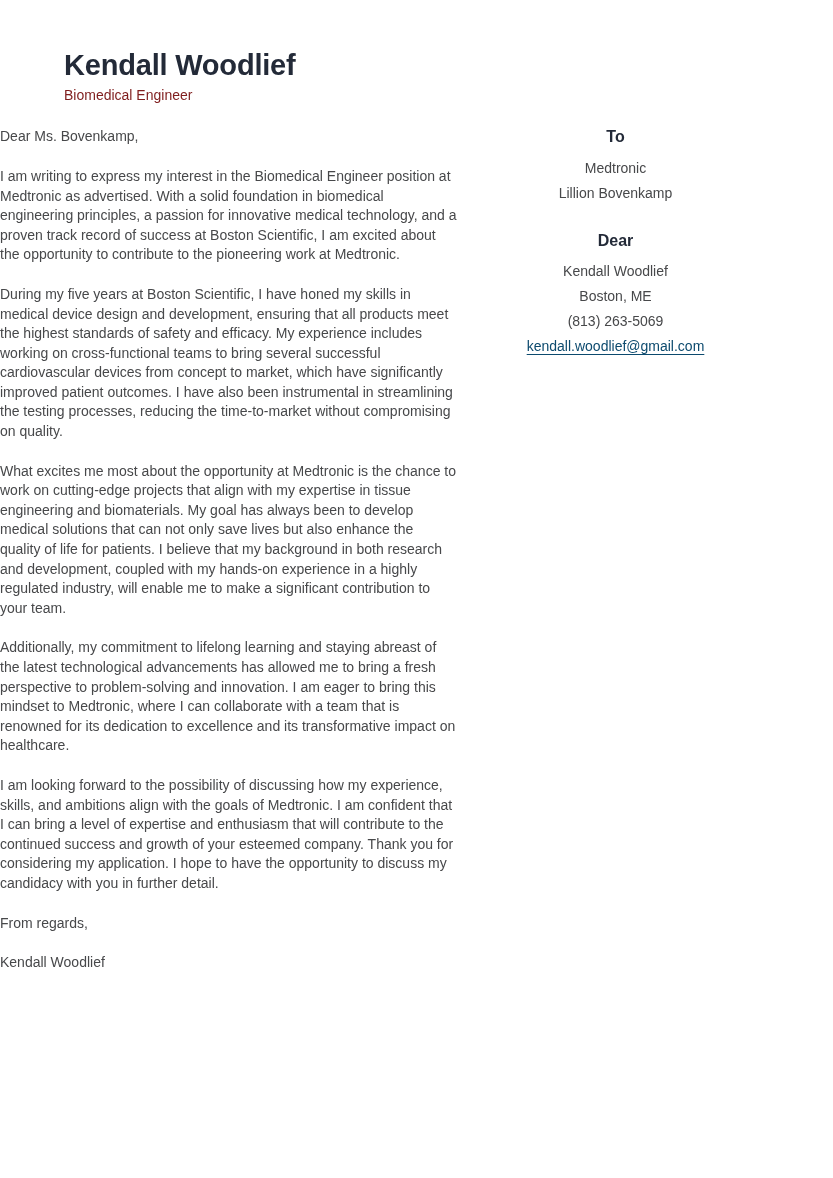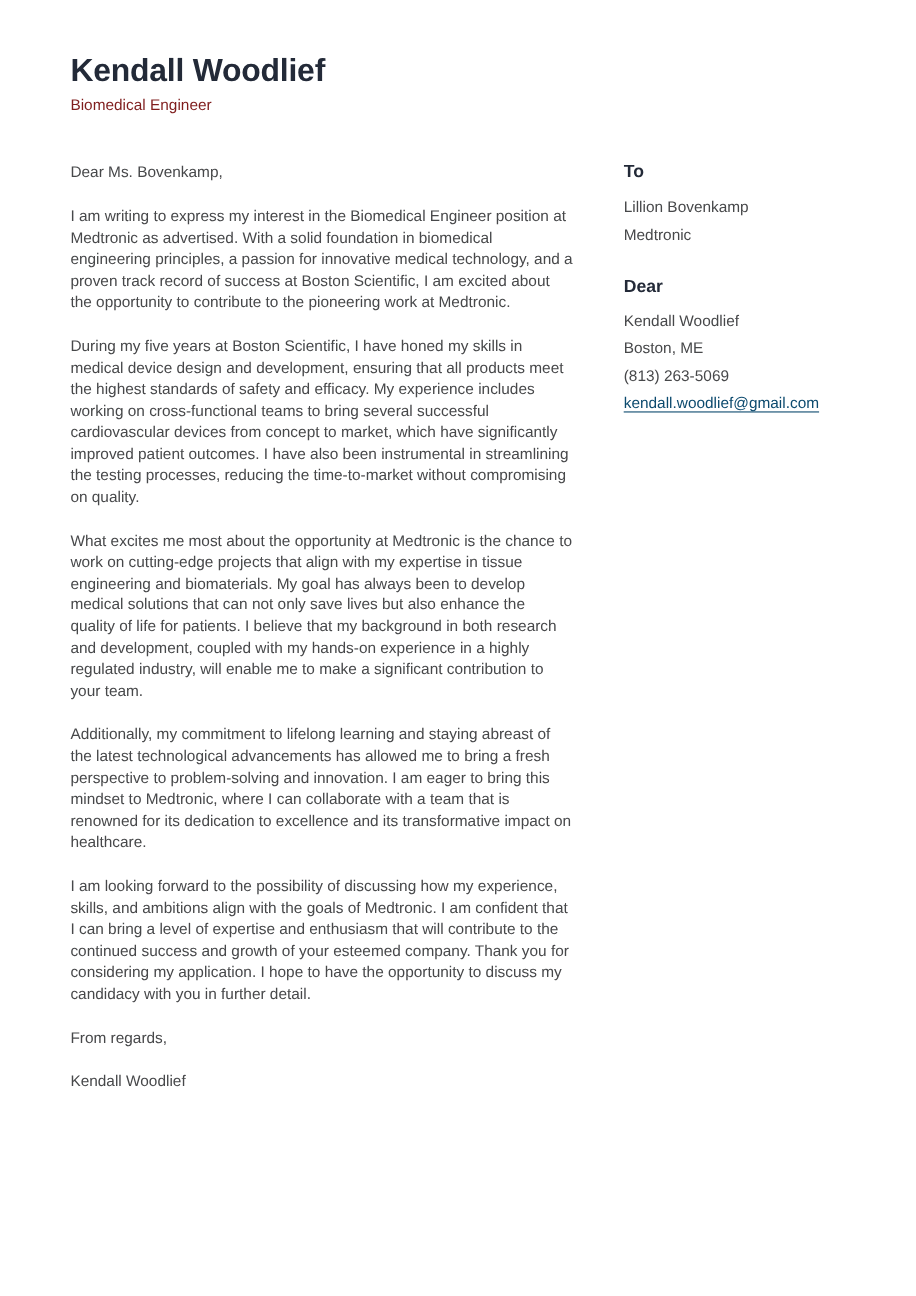--- a/index.html
+++ b/index.html
@@ -28,41 +28,41 @@
     color: #232a38;
   }
   .applicant-title {
     margin-top: 5px;
     font-size: 14px;
     line-height: 16px;
     color: #7f1d1d;
   }
   .content {
     display: flex;
-    margin-top: 44px;
-    padding-left: 64px;
+    margin-top: 24px;
   }
   .letter {
     width: 457px;
     flex: 0 0 auto;
   }
   .letter p {
     margin: 0 0 20px 0;
     font-size: 14px;
     line-height: 19.6px;
     color: #47484a;
     text-align: left;
   }
   .letter p.signature {
     margin-bottom: 0;
   }
   .sidebar {
     flex: 0 0 auto;
     margin-left: 46px;
     width: 225px;
+    text-align: center;
   }
   .side-label {
     margin: 0 0 9px 0;
     font-size: 16px;
     line-height: 1.2;
     font-weight: 700;
     color: #232a38;
   }
   .side-section.from {
     margin-top: 25px;
@@ -100,22 +100,22 @@
       <p>Additionally, my commitment to lifelong learning and staying abreast of the latest technological advancements has allowed me to bring a fresh perspective to problem-solving and innovation. I am eager to bring this mindset to Medtronic, where I can collaborate with a team that is renowned for its dedication to excellence and its transformative impact on healthcare.</p>
       <p>I am looking forward to the possibility of discussing how my experience, skills, and ambitions align with the goals of Medtronic. I am confident that I can bring a level of expertise and enthusiasm that will contribute to the continued success and growth of your esteemed company. Thank you for considering my application. I hope to have the opportunity to discuss my candidacy with you in further detail.</p>
       <p>From regards,</p>
       <p class="signature">Kendall Woodlief</p>
     </main>
 
     <aside class="sidebar">
 
       <section class="side-section to">
         <h2 class="side-label">To</h2>
+        <span class="side-item">Medtronic</span>
         <span class="side-item">Lillion Bovenkamp</span>
-        <span class="side-item">Medtronic</span>
       </section>
 
       <section class="side-section from">
         <h2 class="side-label">Dear</h2>
         <span class="side-item">Kendall Woodlief</span>
         <span class="side-item">Boston, ME</span>
         <span class="side-item">(813) 263-5069</span>
         <a class="side-item email" href="#">kendall.woodlief@gmail.com</a>
       </section>
 

